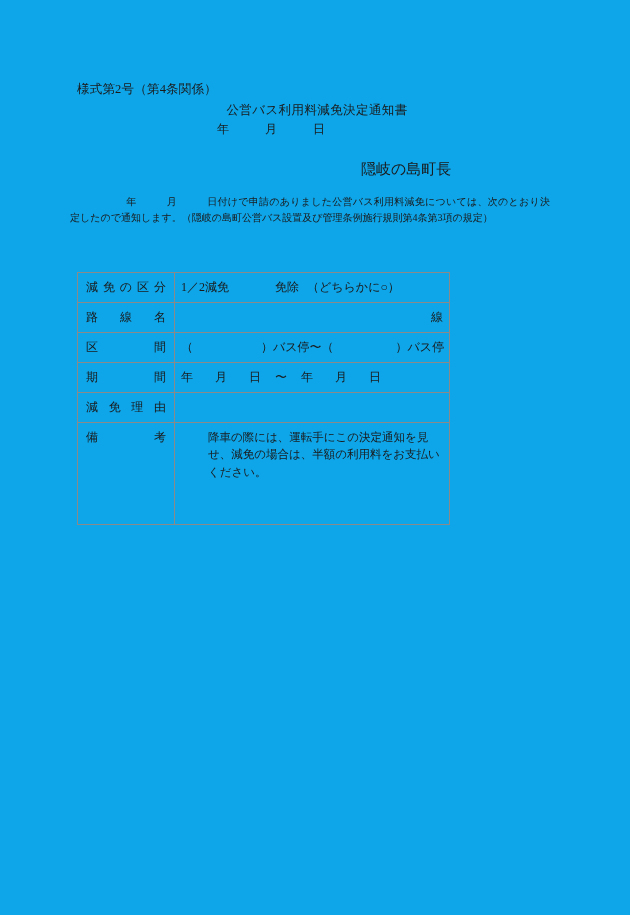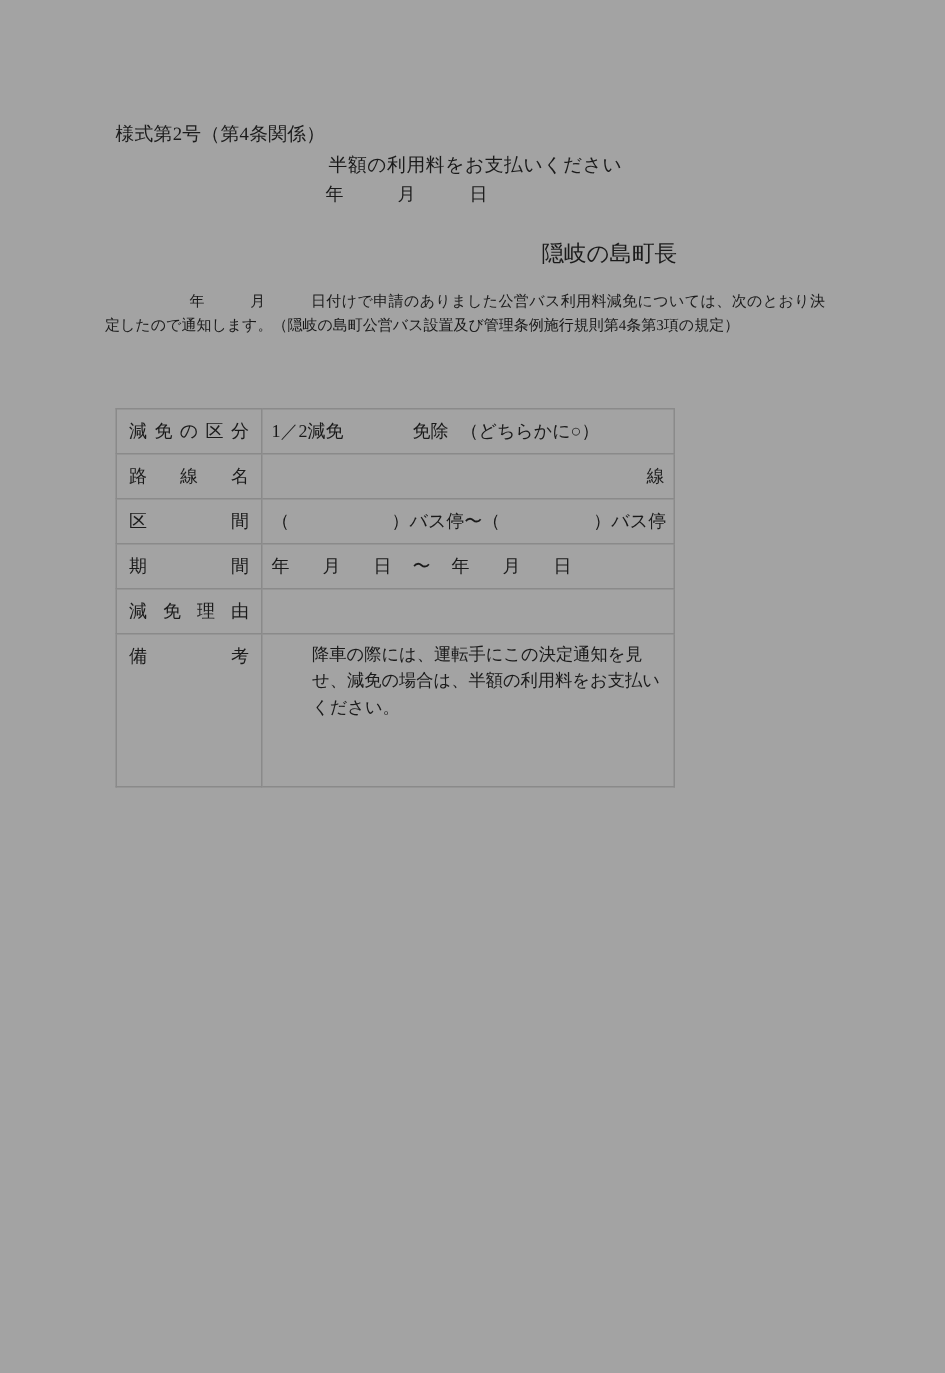--- a/index.html
+++ b/index.html
@@ -4,21 +4,21 @@
 <style>
   html, body {
     margin: 0;
     padding: 0;
     background: #ffffff;
   }
   .page {
     position: relative;
     width: 630px;
     height: 915px;
-    background: #a3a3a3;
+    background: #0ea5e9;
     font-family: "Liberation Serif", "DejaVu Serif", serif;
     color: #1a1a1a;
     overflow: hidden;
   }
 
   
   .form-no {
     position: absolute;
     left: 77px;
     top: 81px;
@@ -146,21 +146,21 @@
     margin-left: 27px;
   }
 </style>
 </head>
 <body>
 
 <div class="page">
 
   <div class="form-no">様式第2号（第4条関係）</div>
 
-  <div class="doc-title">半額の利用料をお支払いください</div>
+  <div class="doc-title">公営バス利用料減免決定通知書</div>
 
   <div class="date-line-top">年　　　月　　　日</div>
 
 
   <div class="issuer">隠岐の島町長</div>
 
   <div class="body-para"><span class="lead-gap"></span><span>年</span><span class="sp-a"></span><span>月</span><span class="sp-b"></span><span>日付けで申請のありました公営バス利用料減免については、次のとおり決定したので通知します。（隠岐の島町公営バス設置及び管理条例施行規則第4条第3項の規定）</span></div>
 
   <table class="form-table">
     <tbody>

